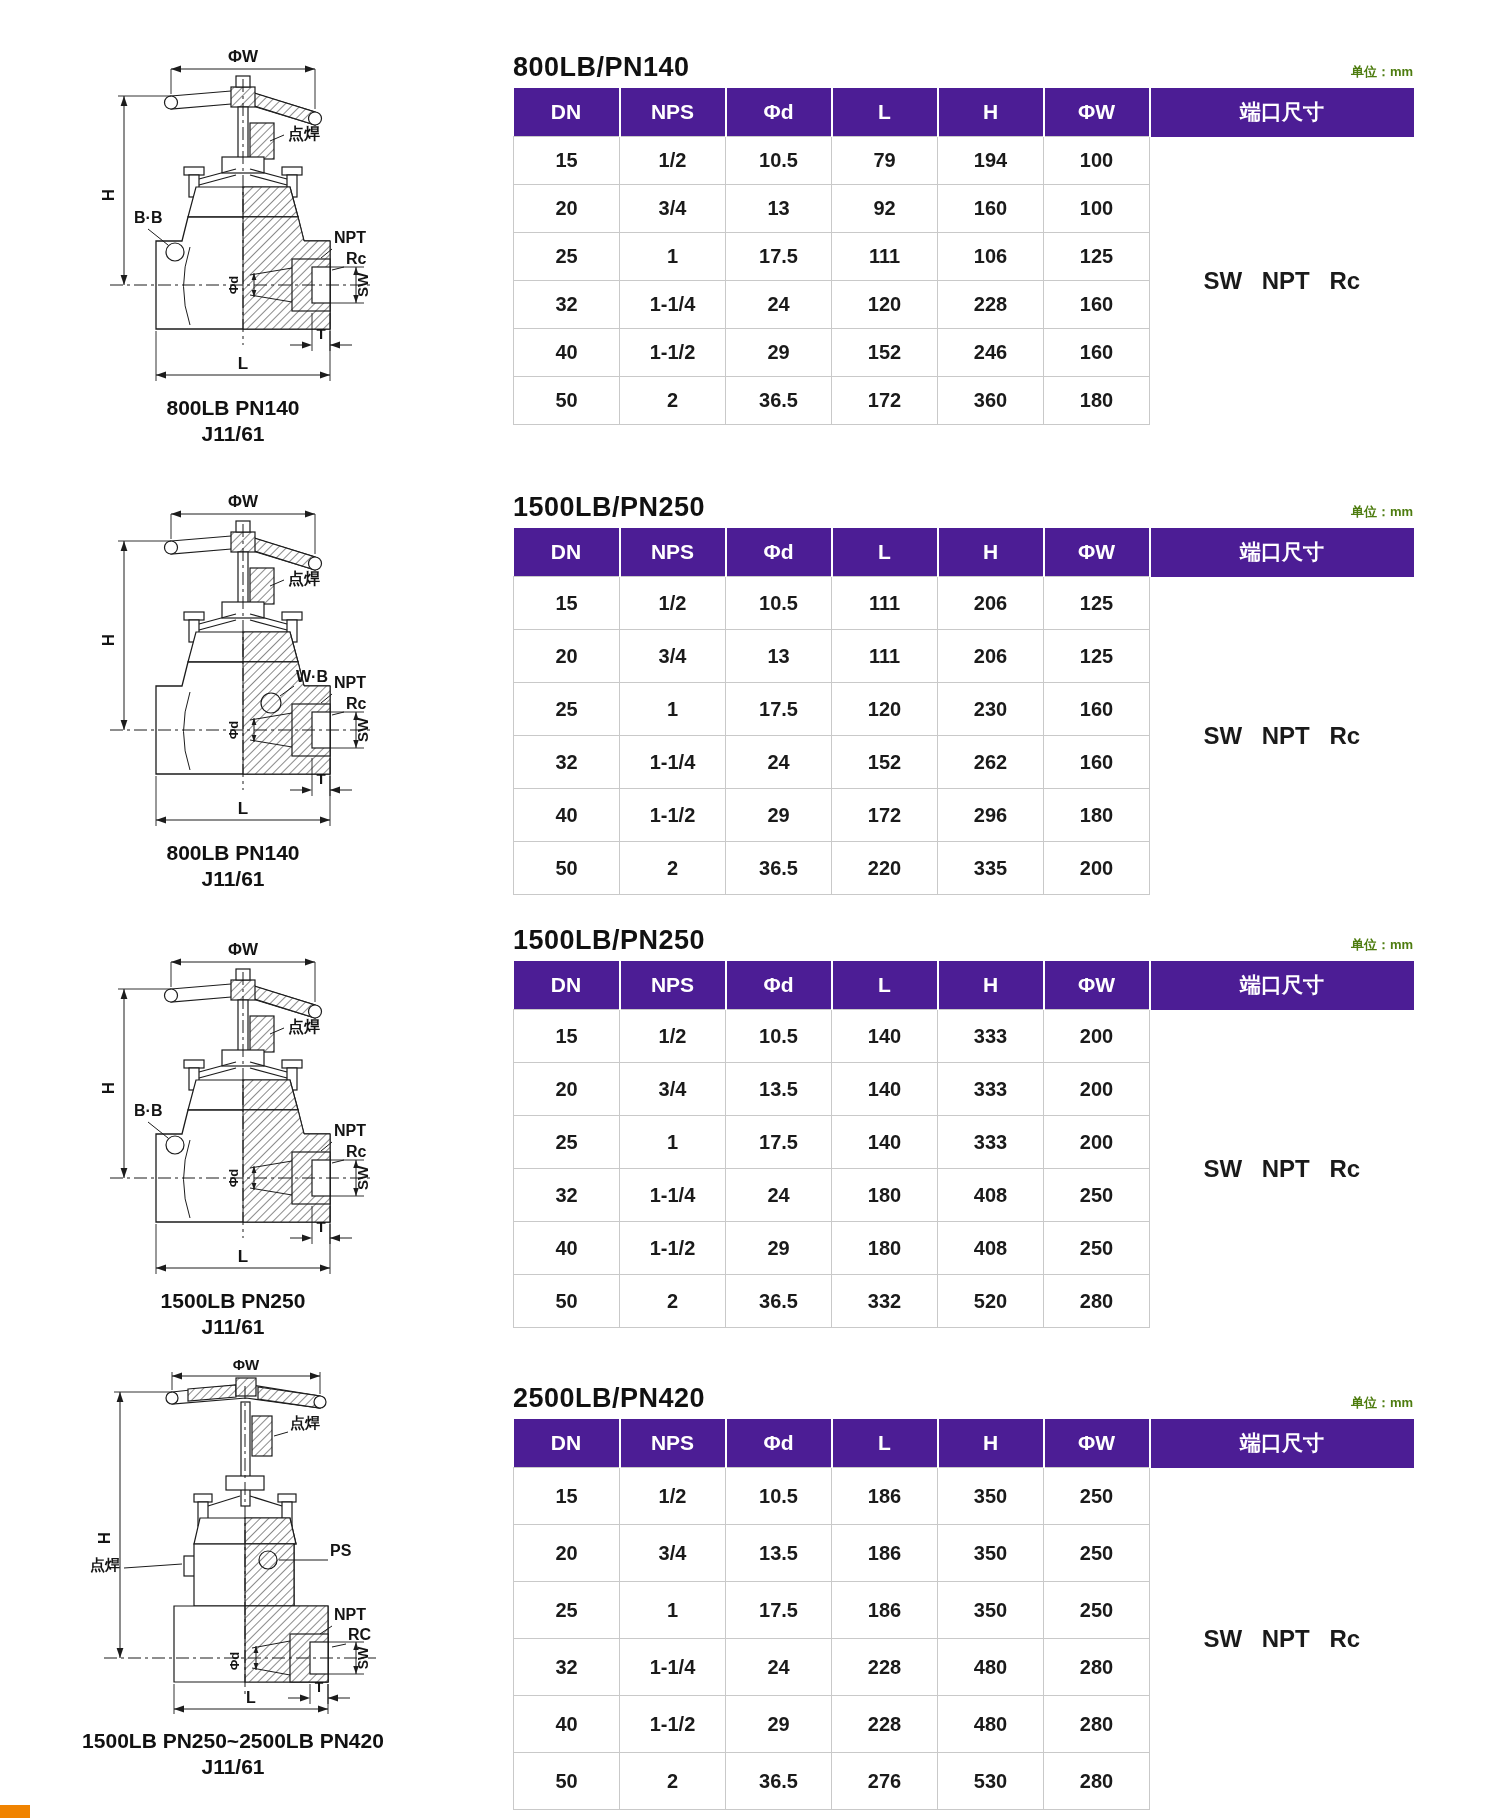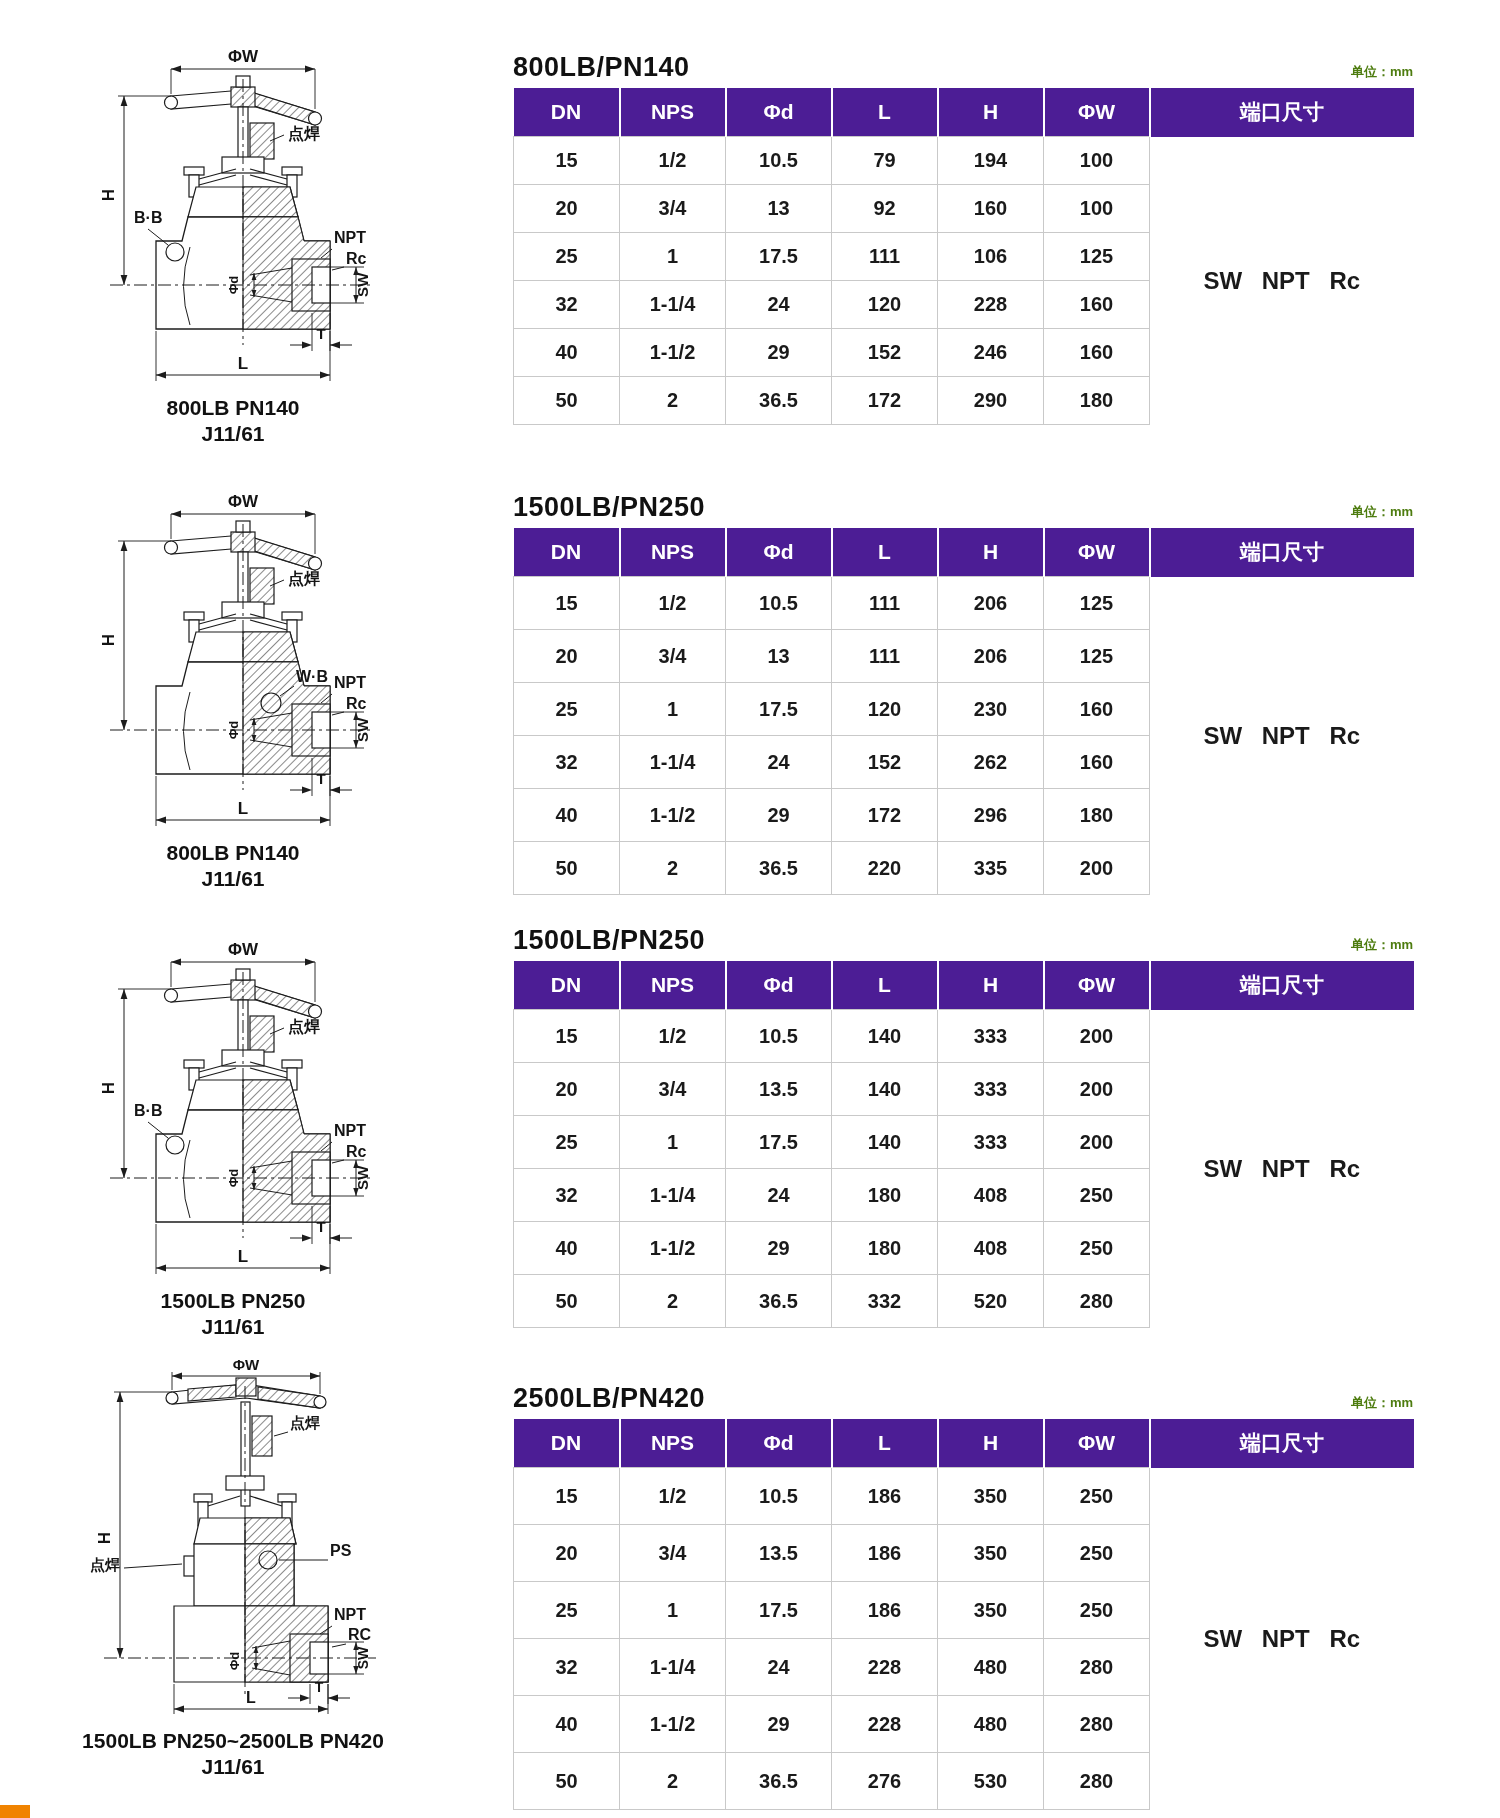--- a/index.html
+++ b/index.html
@@ -441,21 +441,21 @@
               <td>29</td>
               <td>152</td>
               <td>246</td>
               <td>160</td>
             </tr>
             <tr>
               <td>50</td>
               <td>2</td>
               <td>36.5</td>
               <td>172</td>
-              <td>290</td>
+              <td>360</td>
               <td>180</td>
             </tr>
           </tbody>
         </table>
       </section>
       <section class="spec" style="top: 492px; --rh: 52px;">
         <div class="spec-head">
     <h2 class="spec-title">1500LB/PN250</h2>
     <span class="unit-label">单位：mm</span>
   </div>

